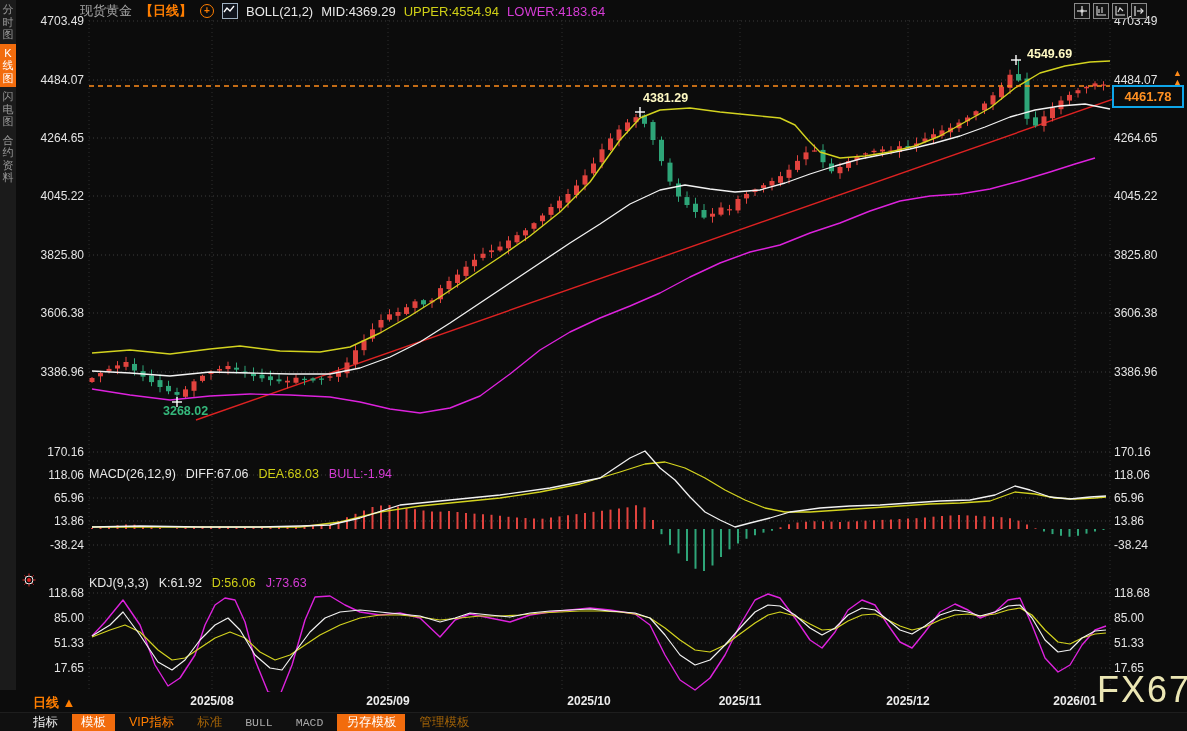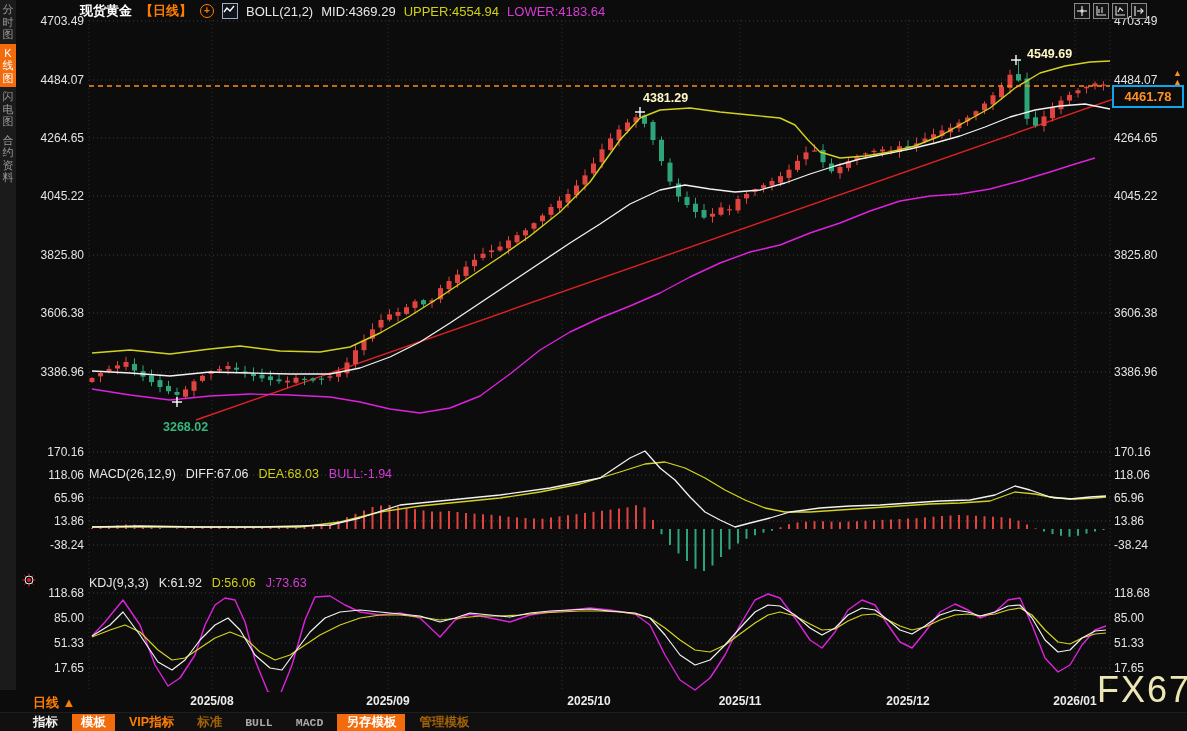--- a/index.html
+++ b/index.html
@@ -6,21 +6,21 @@
   #app{position:relative;width:1187px;height:731px;background:#0c0c0c;overflow:hidden;
        font-family:"Liberation Sans","DejaVu Sans",sans-serif;color:#e0e0e0;padding-left:32px;}
   
   #sidebar{position:absolute;left:0;top:0;width:16px;height:690px;background:#1b1b1b;z-index:5;}
   .side-tab{width:16px;text-align:center;font-size:11px;line-height:12.5px;color:#999;
             word-break:break-all;padding:3px 0;cursor:pointer;}
   .side-tab.active{background:#f26c0d;color:#fff;}
   
   #header{position:absolute;left:80px;top:3px;height:16px;display:flex;align-items:center;gap:8px;
           font-size:13px;z-index:4;white-space:nowrap;}
-  .hdr-symbol{color:#ffffff;font-weight:bold;}
+  .hdr-symbol{color:#a3a3a3;font-weight:normal;}
   .hdr-period{color:#ff7e00;font-weight:bold;}
   .hdr-boll{color:#e8e8e8;}
   .hdr-mid{color:#e8e8e8;}
   .hdr-upper{color:#cfcf16;}
   .hdr-lower{color:#d53cd5;}
   .fav-icon{display:inline-block;width:12px;height:12px;border:1px solid #ff7e00;border-radius:50%;
             color:#ff7e00;font-size:10px;line-height:11px;text-align:center;font-weight:bold;}
   .charttype-icon{display:inline-block;width:14px;height:14px;border:1px solid #9fb0c0;background:#10141c;}
   
   #win-icons{position:absolute;right:72px;top:3px;display:flex;gap:3px;z-index:6;}
@@ -46,21 +46,21 @@
              text-align:center;z-index:5;}
   
   #alarm-icon{position:absolute;left:22px;top:573px;width:14px;height:14px;z-index:5;cursor:pointer;}
   
   #date-row{position:absolute;left:0;top:692px;width:1187px;height:20px;z-index:3;}
   #period-label{position:absolute;left:33px;top:2px;color:#ff7e00;font-weight:bold;font-size:13px;cursor:pointer;}
   .month-label{position:absolute;top:2px;width:70px;text-align:center;color:#ececec;font-weight:bold;font-size:12px;}
   #toolbar{position:absolute;left:0;top:712px;width:1187px;height:19px;background:#101010;
            border-top:1px solid #1e1e1e;display:flex;align-items:center;gap:5px;
            padding-left:24px;box-sizing:border-box;z-index:6;}
-  .tb-btn{font-size:12.5px;padding:1px 9px;cursor:pointer;line-height:15px;font-weight:bold;}
+  .tb-btn{font-size:12.5px;padding:1px 9px;cursor:pointer;line-height:15px;}
   .tb-plain{color:#f0f0f0;}
   .tb-orange{background:#f26c0d;color:#fff;}
   .tb-vip{color:#ff7e00;}
   .tb-plain2{color:#a16207;}
   .tb-dim{color:#a8a8a8;font-family:"Liberation Mono","DejaVu Sans Mono",monospace;font-size:11.5px;}
   
   #watermark{position:absolute;right:6px;bottom:20px;font-size:36px;color:#fef9c3;opacity:.92;
              letter-spacing:2px;z-index:7;font-weight:400;}
   svg#cv{position:absolute;left:0;top:0;z-index:1;}
 </style>
@@ -617,21 +617,21 @@
         <line x1="2.4" y1="2.4" x2="3.8" y2="3.8"></line>
           <line x1="10.2" y1="10.2" x2="11.6" y2="11.6"></line>
         <line x1="11.6" y1="2.4" x2="10.2" y2="3.8"></line>
           <line x1="3.8" y1="10.2" x2="2.4" y2="11.6"></line>
       </g>
     </svg>
   </div>
 
   <div id="anno-high" class="anno" style="left: 1027px; top: 47px;">4549.69</div>
   <div id="anno-peak" class="anno" style="left: 643px; top: 91px;">4381.29</div>
-  <div id="anno-low" class="anno" style="left: 163px; top: 404px; margin-top: 16px;">3268.02</div>
+  <div id="anno-low" class="anno" style="left: 163px; top: 404px;">3268.02</div>
 
   <div id="price-tag">4461.78</div>
   <div id="price-marker">▲<br>▲</div>
 
   <div id="date-row">
     <span id="period-label">日线 ▲</span>
   <div class="month-label" style="left: 177px;">2025/08</div>
       <div class="month-label" style="left: 353px;">2025/09</div>
       <div class="month-label" style="left: 554px;">2025/10</div>
       <div class="month-label" style="left: 705px;">2025/11</div>

